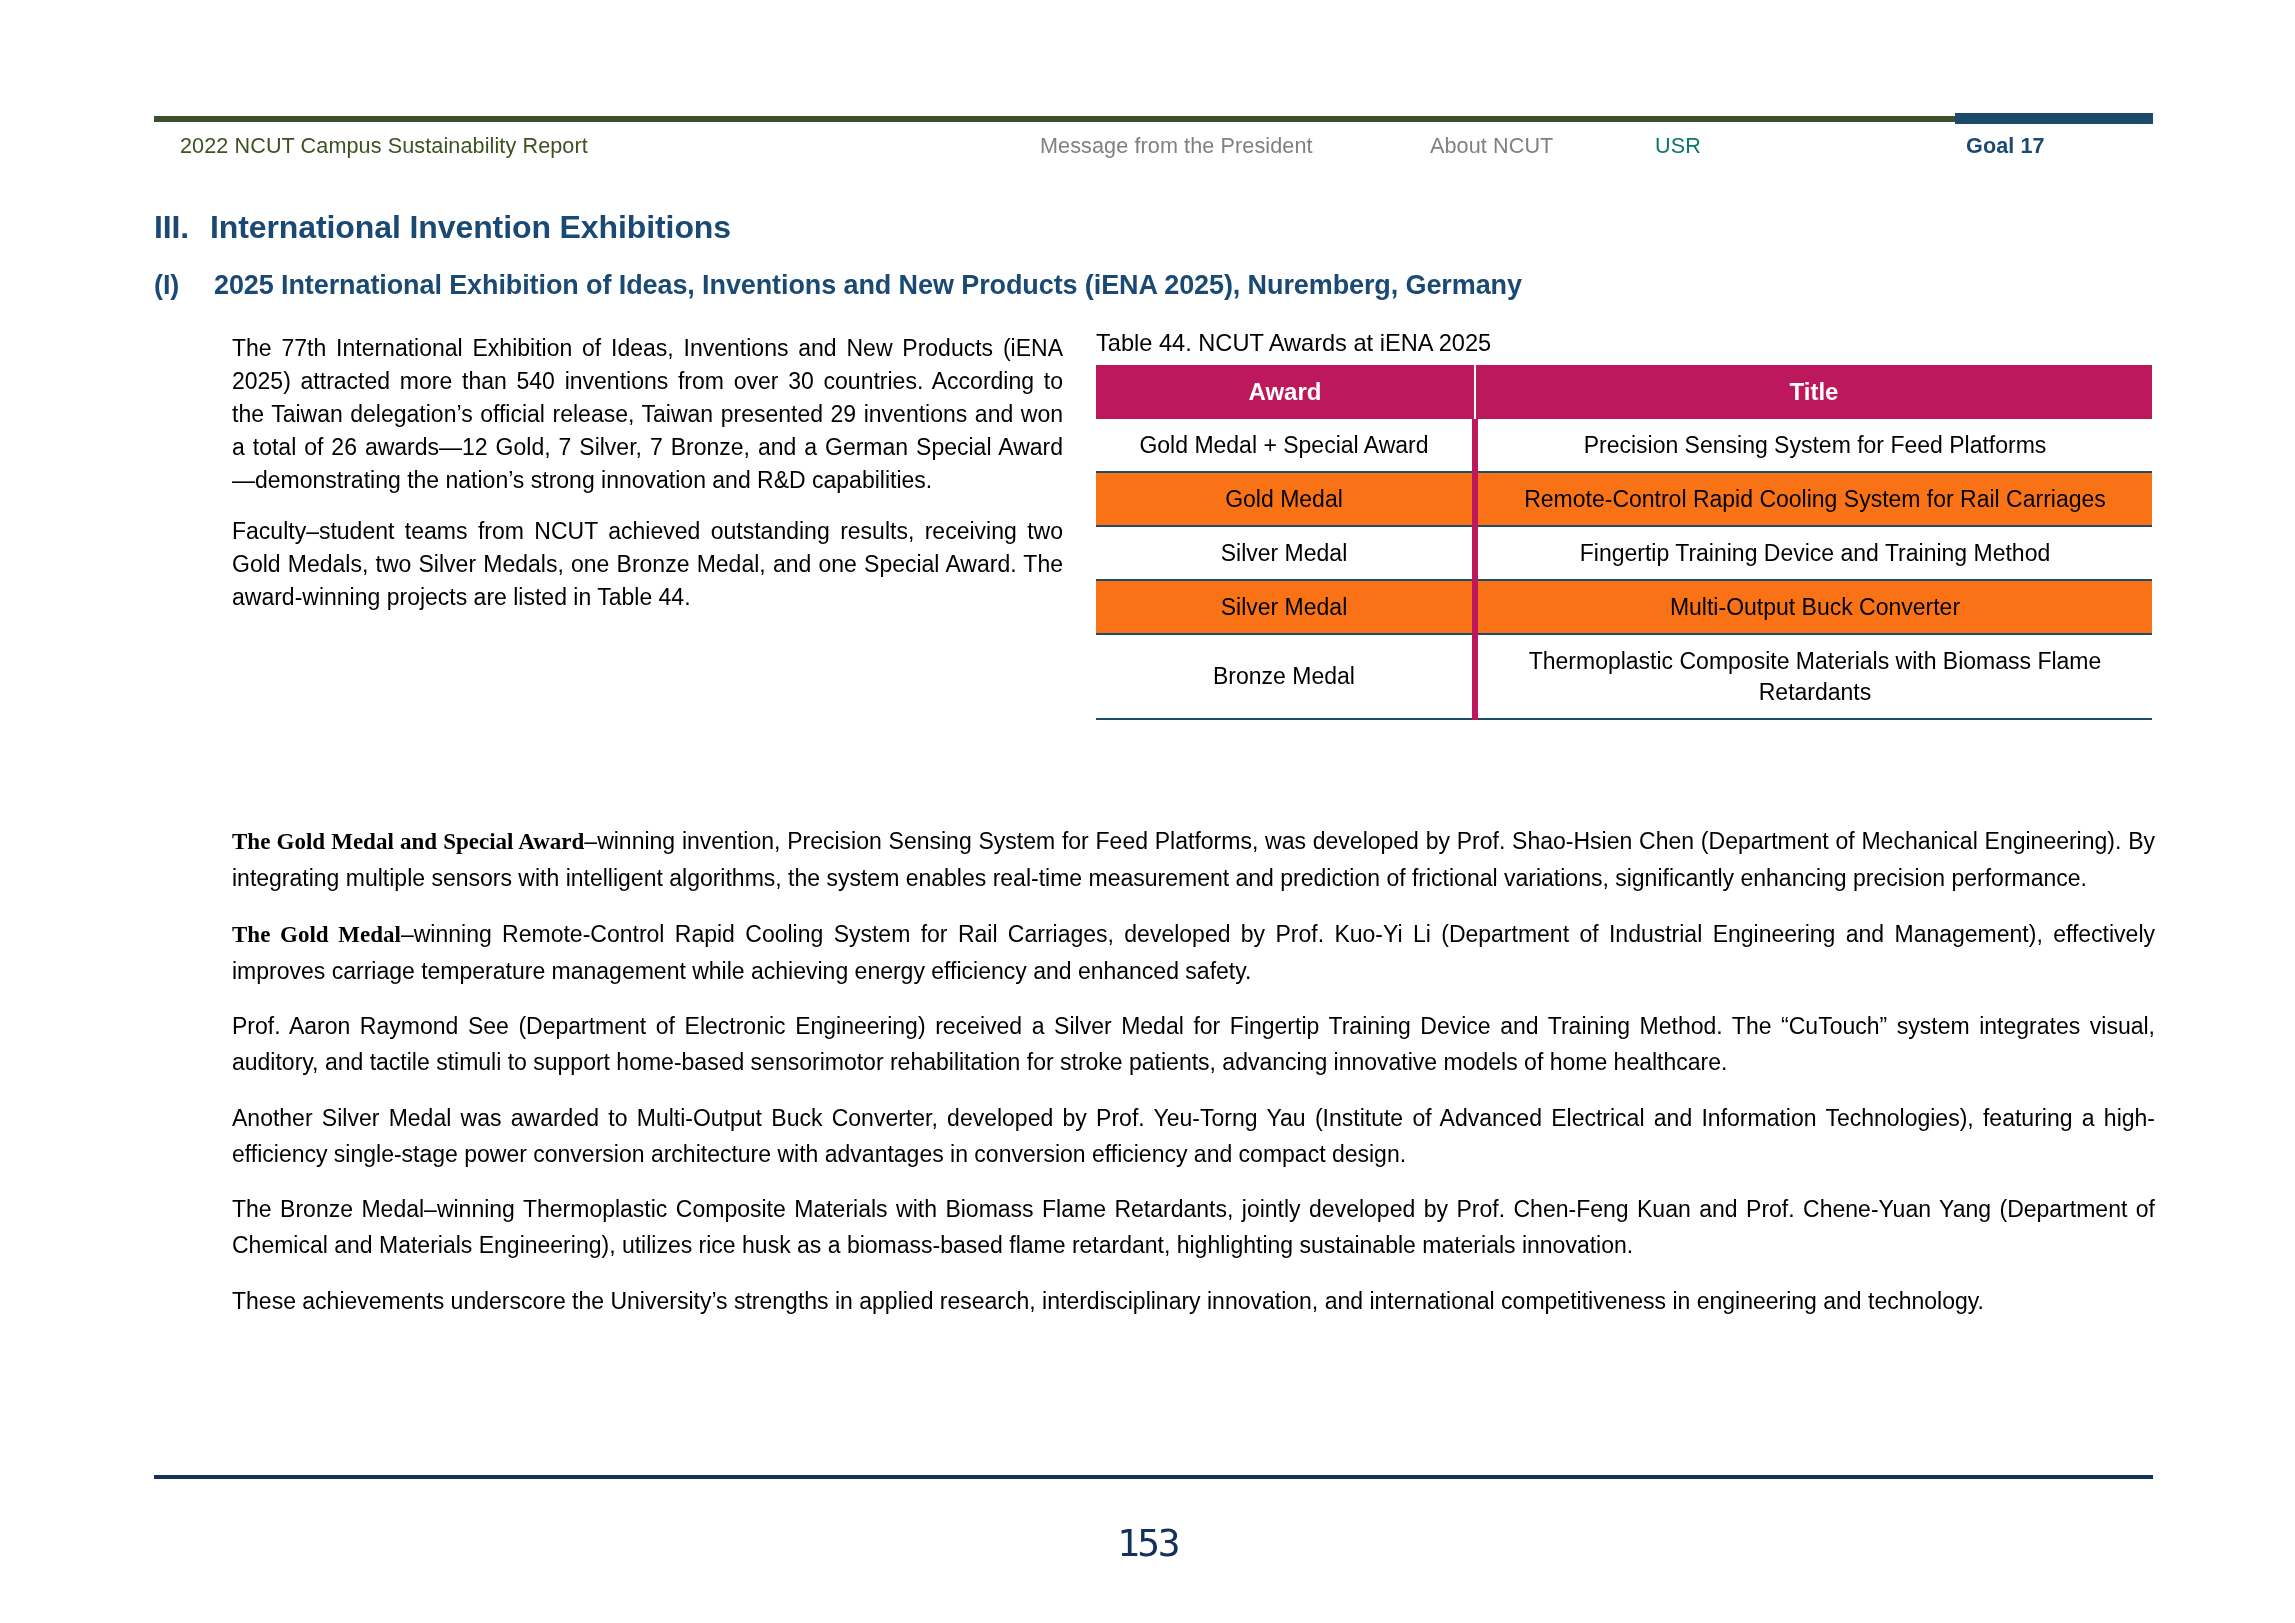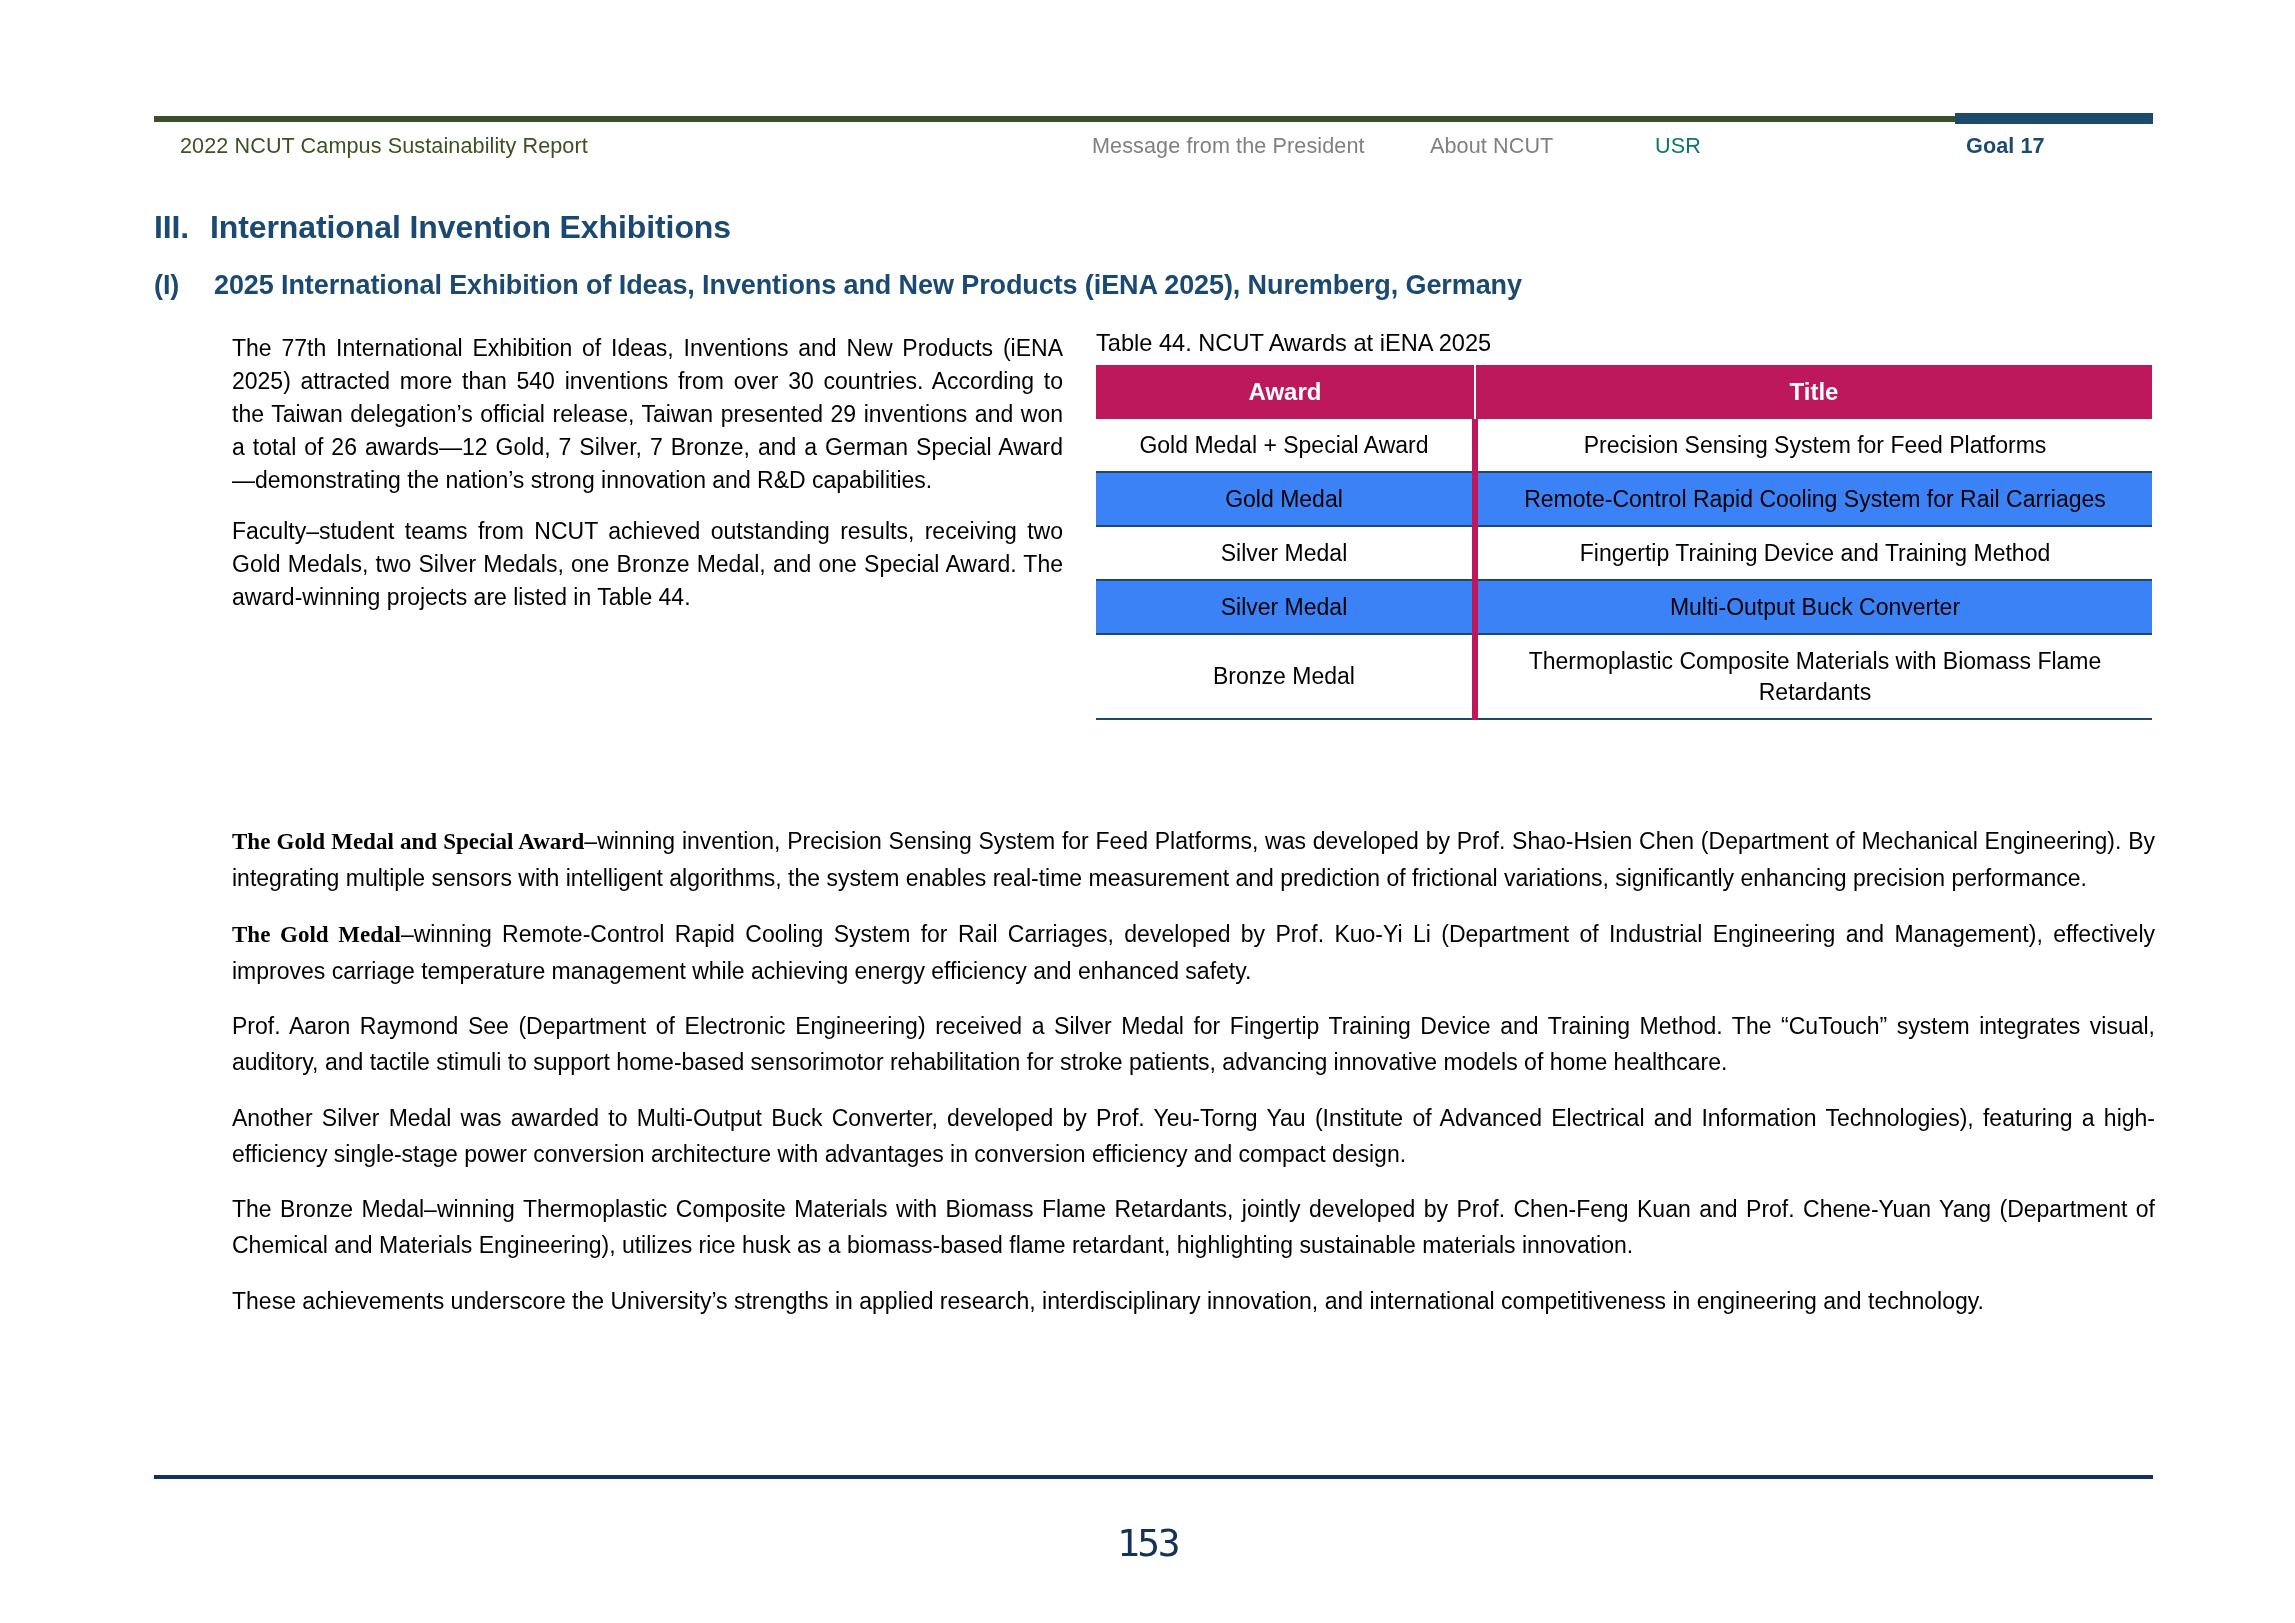--- a/index.html
+++ b/index.html
@@ -58,21 +58,21 @@
     font-size: 21.6px;
     letter-spacing: 0.1px;
     white-space: nowrap;
   }
   .nav-report {
     left: 26px;
     top: 0;
     color: #3C5220;
   }
   .nav-message {
-    left: 938px;
+    left: 886px;
     top: 0;
     color: #808080;
   }
   .nav-about {
     left: 1276px;
     top: 0;
     color: #808080;
   }
   .nav-usr {
     left: 1501px;
@@ -167,21 +167,21 @@
     font-size: 23px;
     line-height: 31px;
     text-align: center;
     vertical-align: middle;
     padding: 10.5px 11.8px;
     color: #000000;
     border-bottom: 2px solid #1C4A6B;
     border-right: 6px solid #be185d;
   }
   .awards-table td:last-child { border-right: none; }
-  .awards-table tr.alt td { background: #3b82f6; }
+  .awards-table tr.alt td { background: #f97316; }
   .col-award { width: 379px; }
   .col-title { width: 677px; }
 
   
   .body-block {
     position: absolute;
     left: 232px;
     top: 823px;
     width: 1923px;
   }

